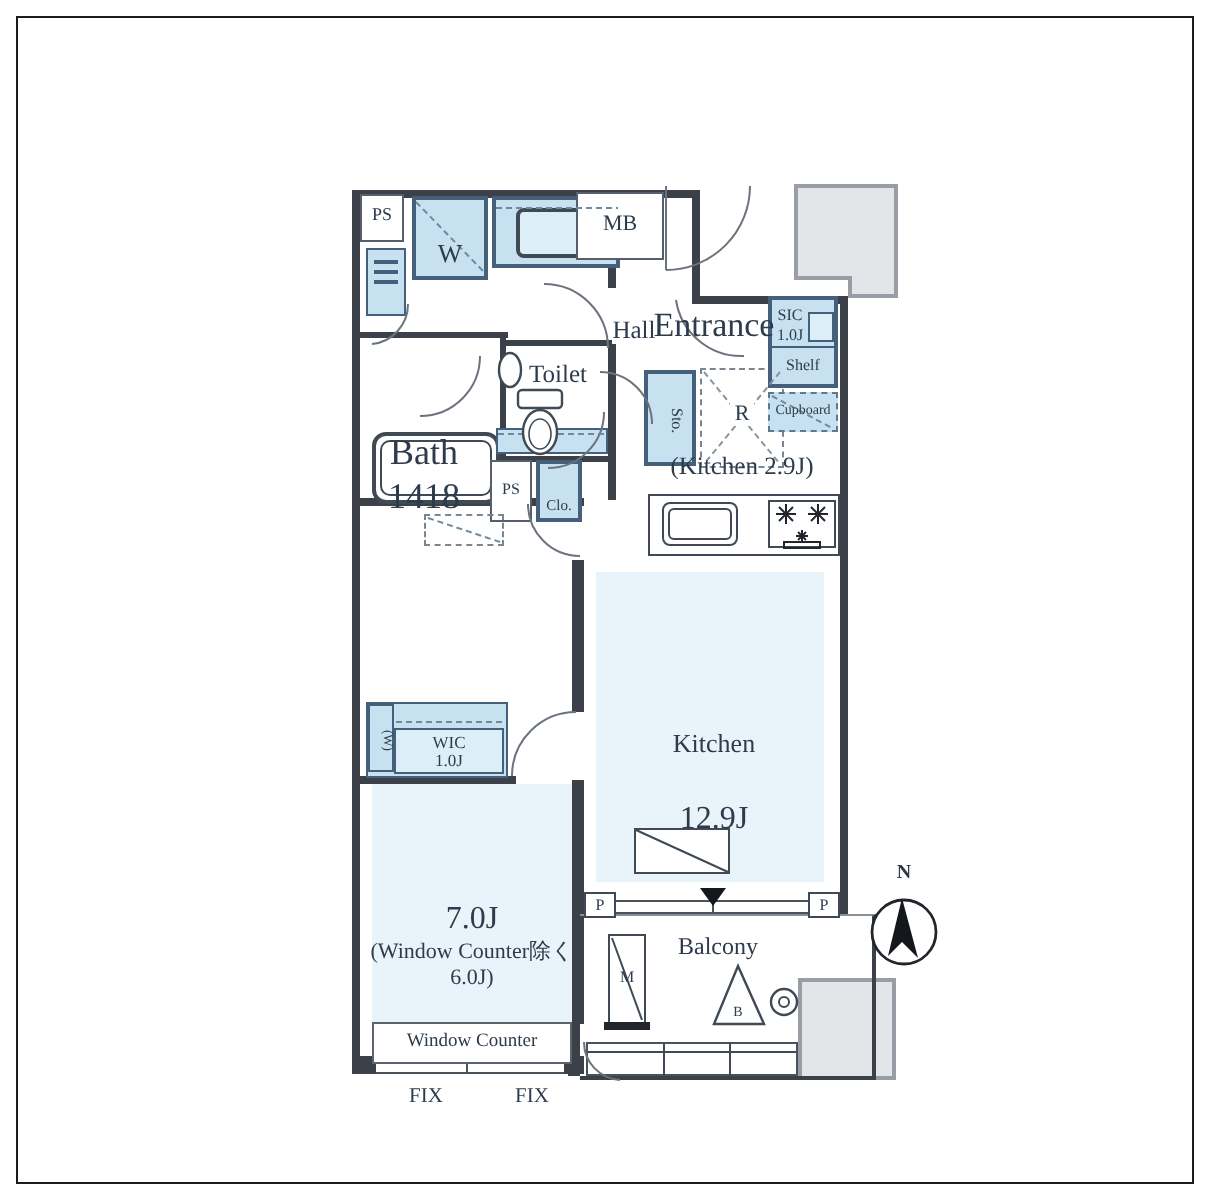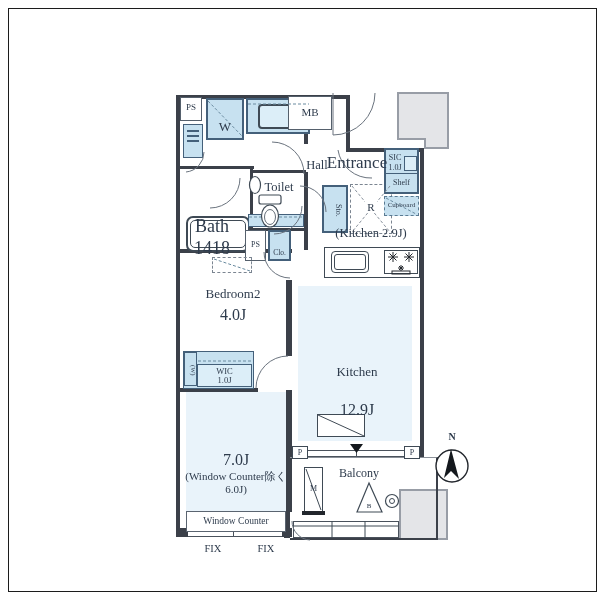--- a/index.html
+++ b/index.html
@@ -189,22 +189,20 @@
   <div class="lbl" style="left:325px;top:153px;width:64px;font-size:17px;">Entrance</div>
   <div class="lbl" style="left:384px;top:153px;width:22px;font-size:8px;">SIC
 1.0J</div>
   <div class="lbl" style="left:384px;top:178px;width:35px;font-size:8px;">Shelf</div>
   <div class="lbl" style="left:384px;top:201px;width:35px;font-size:7px;">Cupboard</div>
   <div class="lbl vtext" style="left:327px;top:193px;width:16px;height:34px;font-size:8px;">Sto.</div>
   <div class="lbl" style="left:350px;top:201px;width:42px;font-size:11px;"><span style="background:#fff;padding:0 2px;">R</span></div>
   <div class="lbl" style="left:316px;top:226px;width:110px;font-size:12.5px;">(Kitchen 2.9J)</div>
   <div class="lbl" style="left:245px;top:240px;width:21px;font-size:8px;">PS</div>
   <div class="lbl" style="left:268px;top:248px;width:23px;font-size:7.5px;">Clo.</div>
-  <div class="lbl" style="left:183px;top:286px;width:100px;font-size:13px;">Bedroom2</div>
-  <div class="lbl" style="left:183px;top:305px;width:100px;font-size:16px;">4.0J</div>
   <div class="lbl" style="left:197px;top:366px;width:55px;font-size:8.5px;">WIC</div>
   <div class="lbl" style="left:197px;top:375px;width:55px;font-size:8.5px;">1.0J</div>
   <div class="lbl vtext" style="left:184px;top:357px;width:13px;height:26px;font-size:6.5px;">(W)</div>
   <div class="lbl" style="left:300px;top:364px;width:114px;font-size:13px;">Kitchen</div>
   <div class="lbl" style="left:300px;top:400px;width:114px;font-size:16px;">12.9J</div>
   <div class="lbl" style="left:186px;top:450px;width:100px;font-size:16px;">7.0J</div>
   <div class="lbl" style="left:184px;top:470px;width:104px;font-size:11px;">(Window Counter除く 6.0J)</div>
   <div class="lbl" style="left:186px;top:516px;width:100px;font-size:9.5px;">Window Counter</div>
   <div class="lbl" style="left:198px;top:543px;width:30px;font-size:10.5px;">FIX</div>
   <div class="lbl" style="left:251px;top:543px;width:30px;font-size:10.5px;">FIX</div>

